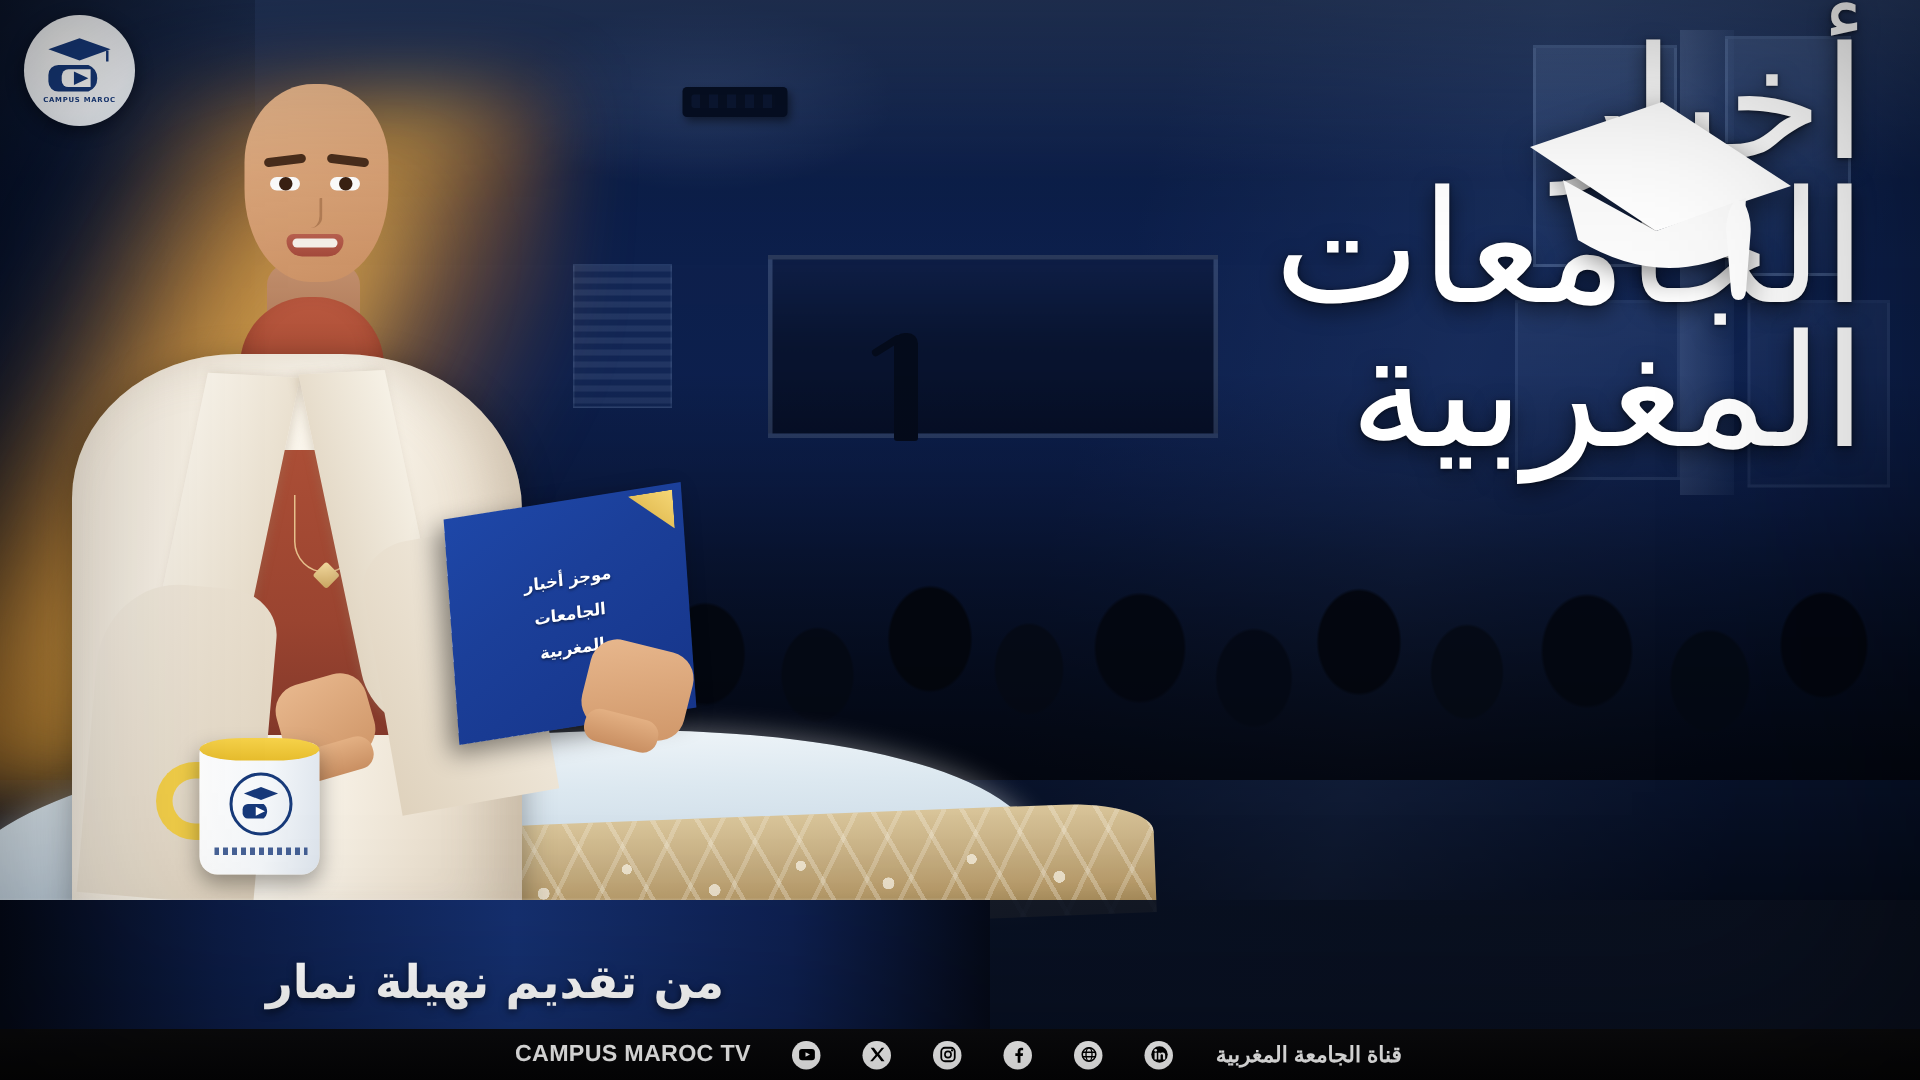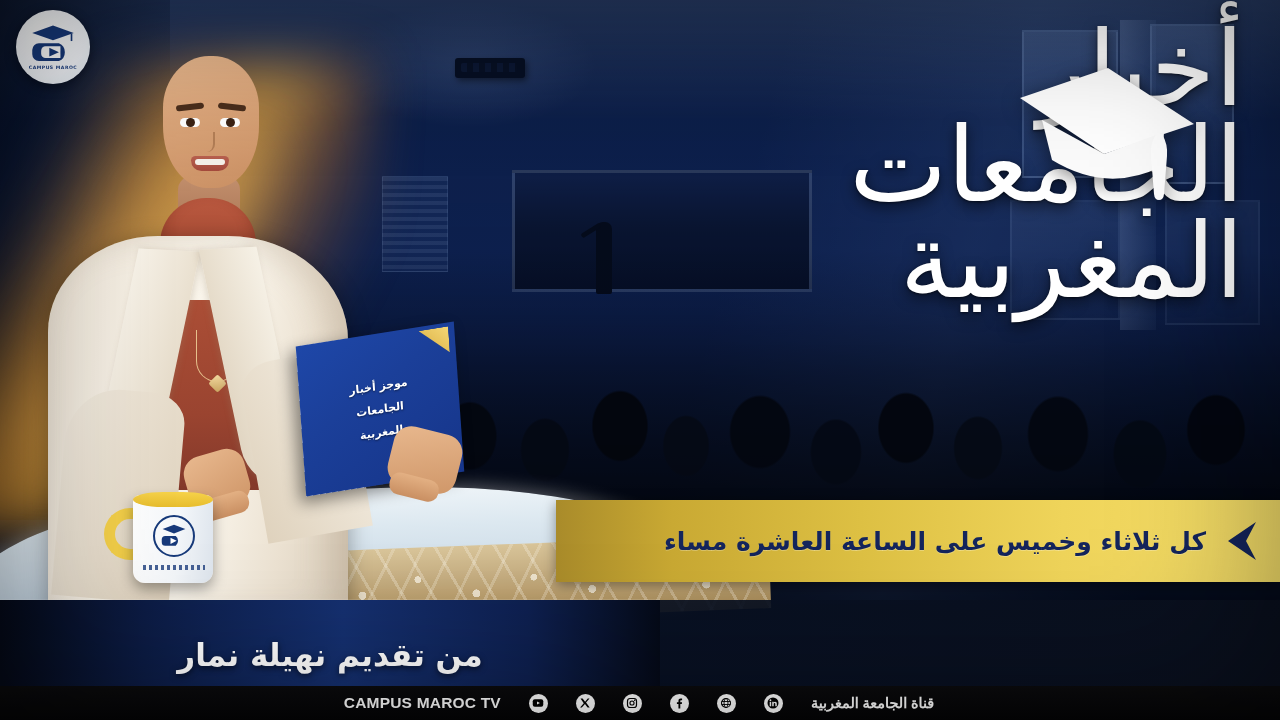--- a/index.html
+++ b/index.html
@@ -393,21 +393,21 @@
     position:absolute; left:0; right:0; bottom:0; height:34px;
     background:linear-gradient(180deg,#0b0b0d 0%, #050506 100%);
     display:flex; align-items:center; justify-content:center; gap:28px;
   }
   .footer-brand {
     color:#fff; font-weight:bold; font-size:15.5px; letter-spacing:.2px;
     font-family:"Liberation Sans", sans-serif;
   }
   .footer-ar {
     color:#fff; font-weight:bold; font-size:14.5px; direction:rtl;
-    font-family:Liberation Serif, serif; margin-right:2px;
+    font-family:Liberation Sans, sans-serif; margin-right:2px;
   }
   .soc {
     width:19px; height:19px; border-radius:50%;
     background:#fff; display:flex; align-items:center; justify-content:center;
     flex:none;
   }
   .soc svg { width:12px; height:12px; fill:#000; }
 
   
   .vignette {
@@ -508,26 +508,20 @@
     <div class="title-line l2">الجامعات</div>
     <div class="title-line l3">المغربية</div>
   </div>
 
   <svg class="grad-cap" viewBox="0 0 190 150">
     <path d="M8 36 L96 6 L182 62 L92 92 Z" fill="#ffffff"></path>
     <path d="M30 58 L92 92 L152 70 L150 104 Q96 132 40 98 Z" fill="#fbfbfb"></path>
     <path d="M150 72 q6 10 5 22 l-3 38 q-0.5 6 -5 6 q-4.5 0 -5 -6 l-3 -38 q-1 -12 5 -22 z" fill="#ffffff"></path>
   </svg>
 
-  <div class="schedule-banner">
-    <span class="schedule-text">كل ثلاثاء وخميس على الساعة العاشرة مساء</span>
-    <svg class="schedule-arrow" viewBox="0 0 34 42">
-      <path d="M32 2 L4 21 L32 40 L22 21 Z" fill="#14255c"></path>
-    </svg>
-  </div>
 
   <div class="name-bar-right"></div>
   <div class="name-bar">
     <span class="name-text">من تقديم نهيلة نمار</span>
   </div>
 
   <div class="footer">
     <span class="footer-brand">CAMPUS MAROC TV</span>
 
     <span class="soc">

